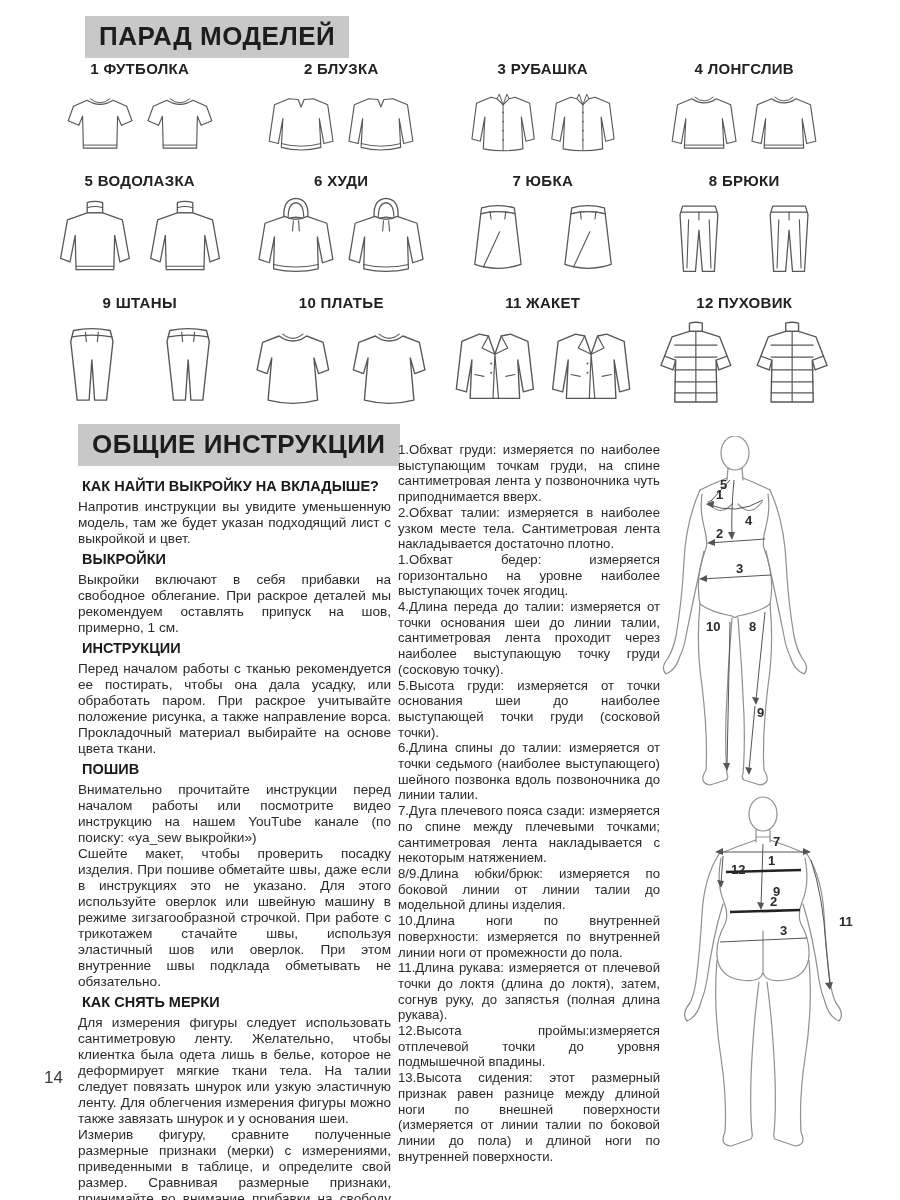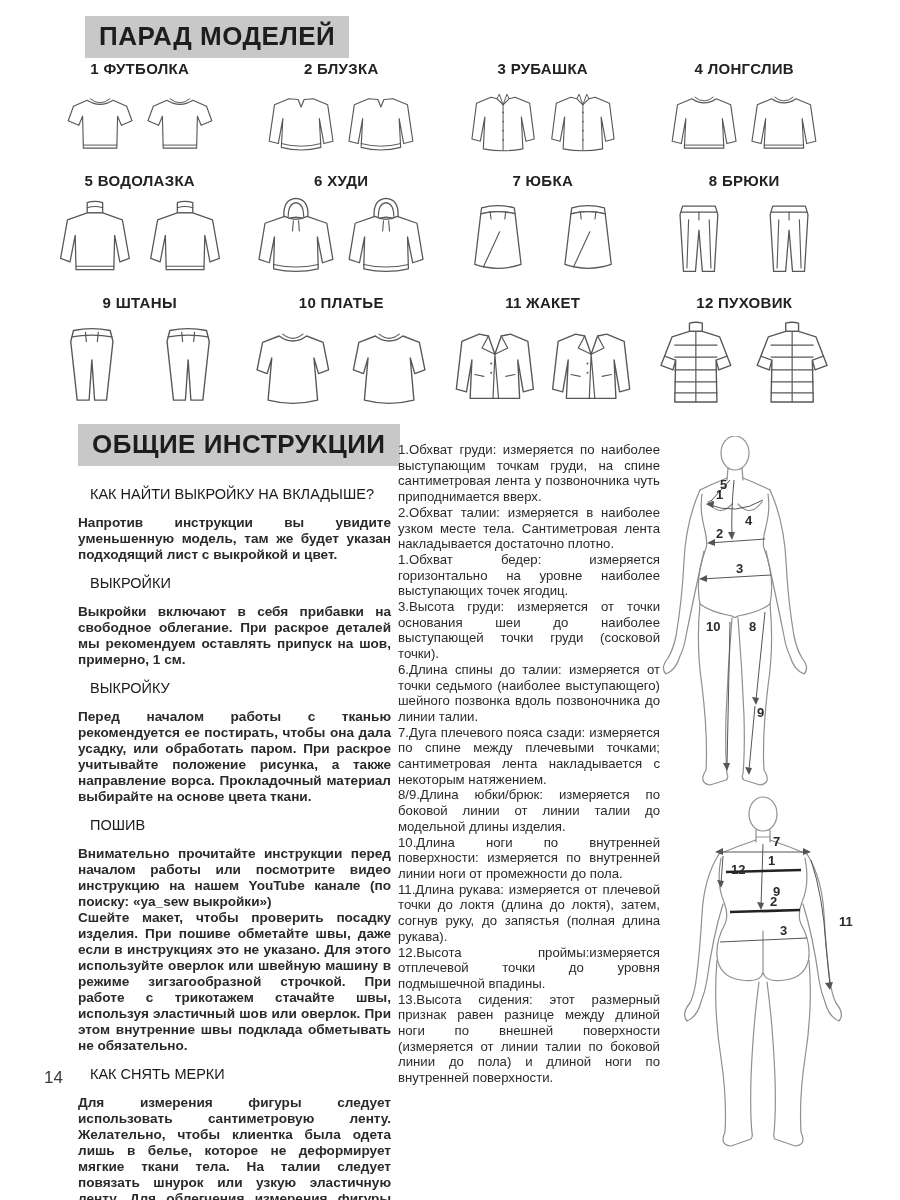--- a/index.html
+++ b/index.html
@@ -14,22 +14,22 @@
   .cell{text-align:center;}
   .plabel{font-weight:bold;font-size:15px;letter-spacing:.3px;margin-bottom:5px;color:#222;}
   svg.gar{display:block;margin:0 auto;}
   .r1{width:162px;height:76px;}
   .r2{width:176px;height:86px;}
   .r3{width:188px;height:95px;}
   .f{fill:#fff;stroke:#585858;stroke-width:1.5;stroke-linejoin:round;stroke-linecap:round;}
   .s{fill:none;stroke:#585858;stroke-width:1.3;stroke-linejoin:round;stroke-linecap:round;}
   .d{fill:#585858;stroke:none;}
   .colL{position:absolute;left:78px;top:474px;width:313px;}
-  .colL h3{margin:12px;font-size:14.5px;font-weight:normal;line-height:17px;color:#1a1a1a;}
-  .colL p{margin:0;font-size:13.6px;line-height:16px;text-align:justify;white-space:pre-line;color:#2a2a2a;font-weight:bold;}
+  .colL h3{margin:4px;font-size:14.5px;font-weight:bold;line-height:17px;color:#1a1a1a;}
+  .colL p{margin:0;font-size:13.6px;line-height:16px;text-align:justify;white-space:pre-line;color:#2a2a2a;}
   .colM{position:absolute;left:398px;top:442px;width:262px;}
   .colM p{margin:0;font-size:13.2px;line-height:15.7px;text-align:justify;color:#2a2a2a;}
   .figf{position:absolute;left:650px;top:436px;}
   .figb{position:absolute;left:653px;top:796px;}
   .o{fill:none;stroke:#8f8f8f;stroke-width:1.2;stroke-linejoin:round;stroke-linecap:round;}
   .m{fill:none;stroke:#555;stroke-width:1;}
   .mt{fill:none;stroke:#222;stroke-width:2.6;}
   .ah{fill:#555;stroke:none;}
   .mc{fill:none;stroke:#555;stroke-width:1;}
   text.lb{font-family:"Liberation Sans",sans-serif;font-size:13px;font-weight:bold;fill:#2b2b2b;}
@@ -213,35 +213,36 @@
     </div>
   </div>
 
   <div class="hdr h2">ОБЩИЕ ИНСТРУКЦИИ</div>
 
   <div class="colL">
     <h3>КАК НАЙТИ ВЫКРОЙКУ НА ВКЛАДЫШЕ?</h3>
     <p>Напротив инструкции вы увидите уменьшенную модель, там же будет указан подходящий лист с выкройкой и цвет.</p>
     <h3>ВЫКРОЙКИ</h3>
     <p>Выкройки включают в себя прибавки на свободное облегание. При раскрое деталей мы рекомендуем оставлять припуск на шов, примерно, 1 см.</p>
-    <h3>ВЫКРОЙКУ</h3>
+    <h3>ИНСТРУКЦИИ</h3>
     <p>Перед началом работы с тканью рекомендуется ее постирать, чтобы она дала усадку, или обработать паром. При раскрое учитывайте положение рисунка, а также направление ворса. Прокладочный материал выбирайте на основе цвета ткани.</p>
     <h3>ПОШИВ</h3>
     <p>Внимательно прочитайте инструкции перед началом работы или посмотрите видео инструкцию на нашем YouTube канале (по поиску: «ya_sew выкройки»)
 Сшейте макет, чтобы проверить посадку изделия. При пошиве обметайте швы, даже если в инструкциях это не указано. Для этого используйте оверлок или швейную машину в режиме зигзагообразной строчкой. При работе с трикотажем стачайте швы, используя эластичный шов или оверлок. При этом внутренние швы подклада обметывать не обязательно.</p>
     <h3>КАК СНЯТЬ МЕРКИ</h3>
     <p>Для измерения фигуры следует использовать сантиметровую ленту. Желательно, чтобы клиентка была одета лишь в белье, которое не деформирует мягкие ткани тела. На талии следует повязать шнурок или узкую эластичную ленту. Для облегчения измерения фигуры можно также завязать шнурок и у основания шеи.
 Измерив фигуру, сравните полученные размерные признаки (мерки) с измерениями, приведенными в таблице, и определите свой размер. Сравнивая размерные признаки, принимайте во внимание прибавки на свободу облегания, которые необходимы для того, чтобы изделие легко надевалось и не стесняло ваших движений, а также, если это предусмотрено моделью, могло быть надето поверх другого изделия.</p>
   </div>
 
   <div class="colM">
     <p>1.Обхват груди: измеряется по наиболее выступающим точкам груди, на спине сантиметровая лента у позвоночника чуть приподнимается вверх.</p>
     <p>2.Обхват талии: измеряется в наиболее узком месте тела. Сантиметровая лента накладывается достаточно плотно.</p>
     <p>1.Обхват бедер: измеряется горизонтально на уровне наиболее выступающих точек ягодиц.</p>
-    <p>3.Высота груди: измеряется от точки основания шеи до наиболее выступающей точки груди (сосковой точки).</p>
+    <p>4.Длина переда до талии: измеряется от точки основания шеи до линии талии, сантиметровая лента проходит через наиболее выступающую точку груди (сосковую точку).</p>
+    <p>5.Высота груди: измеряется от точки основания шеи до наиболее выступающей точки груди (сосковой точки).</p>
     <p>6.Длина спины до талии: измеряется от точки седьмого (наиболее выступающего) шейного позвонка вдоль позвоночника до линии талии.</p>
     <p>7.Дуга плечевого пояса сзади: измеряется по спине между плечевыми точками; сантиметровая лента накладывается с некоторым натяжением.</p>
     <p>8/9.Длина юбки/брюк: измеряется по боковой линии от линии талии до модельной длины изделия.</p>
     <p>10.Длина ноги по внутренней поверхности: измеряется по внутренней линии ноги от промежности до пола.</p>
     <p>11.Длина рукава: измеряется от плечевой точки до локтя (длина до локтя), затем, согнув руку, до запястья (полная длина рукава).</p>
     <p>12.Высота проймы:измеряется отплечевой точки до уровня подмышечной впадины.</p>
     <p>13.Высота сидения: этот размерный признак равен разнице между длиной ноги по внешней поверхности (измеряется от линии талии по боковой линии до пола) и длиной ноги по внутренней поверхности.</p>
   </div>
 
   <svg class="figf" width="235" height="352" viewBox="0 0 235 352">

